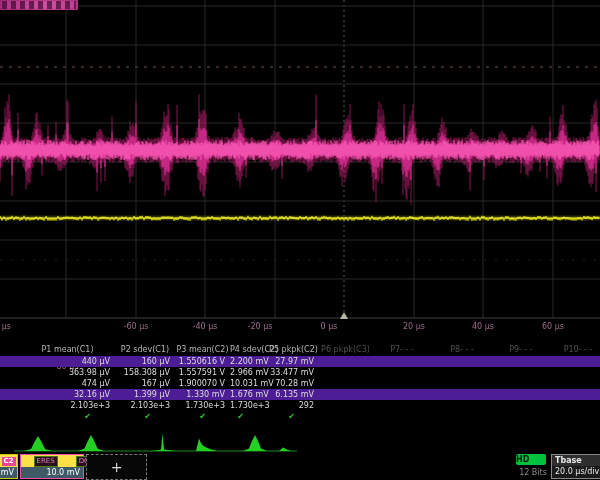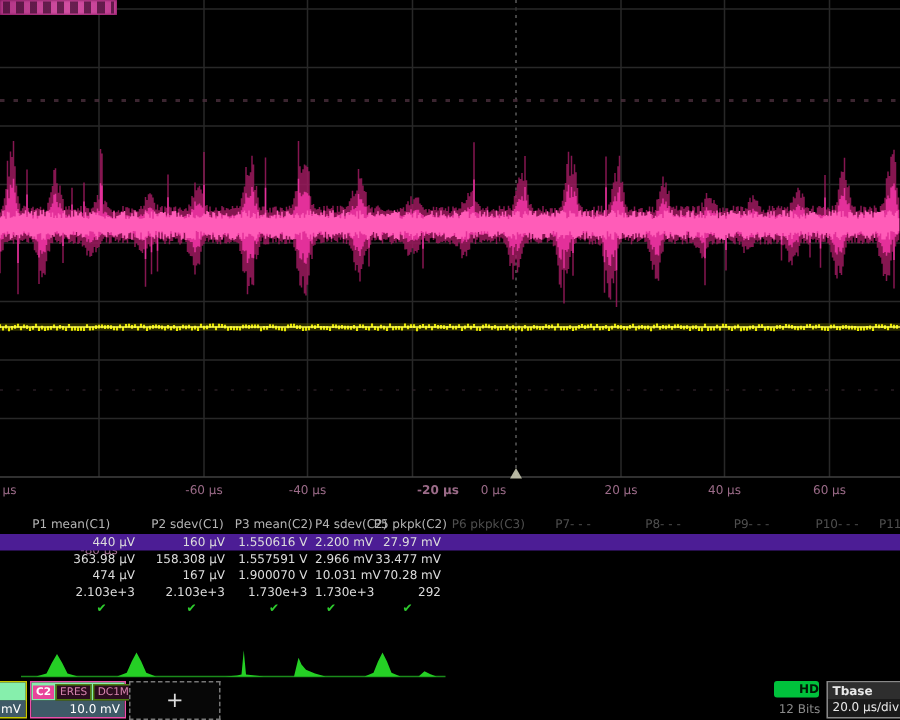--- a/index.html
+++ b/index.html
@@ -15,44 +15,44 @@
 
   
   #plot{position:absolute;left:0;top:0;}
 
   
   #axisrow{position:absolute;left:0;top:321px;width:600px;height:11px;}
   .tick{position:absolute;top:0;width:46px;text-align:center;font-size:8px;line-height:11px;color:#9b6b88;white-space:nowrap;}
 
   
   #ptable{position:absolute;left:0;top:343px;width:600px;}
-  .prow{display:grid;grid-template-columns:95px 60px 55px 38px 51px 53px 60px 60px 58px 56px 15px;height:11px;line-height:11px;}
+  .prow{display:grid;grid-template-columns:95px 60px 55px 38px 51px 53px 60px 60px 58px 56px 15px;height:11px;line-height:11px;padding-left:20px;}
   .prow.head{height:13px;line-height:13px;}
   .prow.odd{background:#4c1d95;}
   .hcell{font-size:8px;color:#b5b5b5;text-align:center;white-space:nowrap;overflow:visible;}
   .hcell.dim{color:#4f4f4f;}
   .vcell{font-size:8px;color:#dcdcdc;text-align:right;padding-right:5px;white-space:nowrap;}
   .ccell{font-size:8px;color:#2ecc2e;text-align:right;padding-right:24px;}
 
   
   #histicons{position:absolute;left:0;top:429px;}
 
   
   .descbox{position:absolute;top:454px;height:25px;background:#050505;box-sizing:border-box;}
-  .descbox .hdr{display:flex;gap:1px;height:12px;padding:0 1px;align-items:center;background:#86efac;}
+  .descbox .hdr{display:flex;gap:18px;height:12px;padding:0 1px;align-items:center;background:#fde047;justify-content:center;}
   .descbox .bdy{height:11px;background:#3f5a67;color:#fff;font-size:8px;line-height:11px;text-align:right;padding-right:3px;}
   .chip{font-size:7px;line-height:9px;height:9px;padding:0 2px;white-space:nowrap;}
   #c1box{left:-44px;width:62px;border:1px solid #c8c800;}
   #c2box{left:20px;width:64px;border:1px solid #ee4faa;}
   .chip.c2{background:#e8459a;color:#fff;font-weight:bold;}
   .chip.c2sub{background:#2b0d1e;color:#d884b0;border:1px solid #4d7c0f;}
   #addbox{position:absolute;left:86px;top:454px;width:59px;height:24px;border:1px dashed #777;
     color:#ddd;font-size:14px;line-height:24px;text-align:center;background:#070707;}
   #hdbadge{position:absolute;left:516px;top:454px;width:30px;height:11px;background:#00c23c;border-radius:2px;
-    color:#001a06;font-size:8px;font-weight:bold;text-align:right;line-height:11px;}
+    color:#001a06;font-size:8px;font-weight:bold;text-align:left;line-height:11px;}
   #hdbits{position:absolute;left:516px;top:468px;width:34px;font-size:8px;color:#8a8a8a;text-align:center;}
   #tbasebox{position:absolute;left:551px;top:454px;width:70px;height:25px;border:1px solid #888;background:#1a1a1a;box-sizing:border-box;}
   #tbasebox .tl{font-size:8px;font-weight:bold;color:#e8e8e8;line-height:11px;padding-left:3px;background:#2e2e2e;height:11px;}
   #tbasebox .tv{font-size:8px;color:#e8e8e8;line-height:12px;padding-left:3px;white-space:nowrap;}
 </style>
 </head>
 <body>
 
 <div id="screen">
 
@@ -95,21 +95,21 @@
 
   <div id="topflag">
       <div class="marks"></div>
     </div>
 
   <div id="axisrow">
       <div class="tick" style="left: -27px;">-100 µs</div>
       <div class="tick" style="left: 43px; margin-top: 40px;">-80 µs</div>
       <div class="tick" style="left: 113px;">-60 µs</div>
       <div class="tick" style="left: 182px;">-40 µs</div>
-      <div class="tick" style="left: 269px; font-weight: bold;">-20 µs</div>
+      <div class="tick" style="left: 237px;">-20 µs</div>
       <div class="tick" style="left: 306px;">0 µs</div>
       <div class="tick" style="left: 391px;">20 µs</div>
       <div class="tick" style="left: 460px;">40 µs</div>
       <div class="tick" style="left: 530px;">60 µs</div>
     </div>
 
   <div id="ptable">
       <div class="prow head">
         <div class="hcell">P1 mean(C1)</div>
         <div class="hcell">P2 sdev(C1)</div>
@@ -155,20 +155,33 @@
         <div class="vcell">1.900070 V</div>
         <div class="vcell">10.031 mV</div>
         <div class="vcell">70.28 mV</div>
         <div class="vcell"></div>
         <div class="vcell"></div>
         <div class="vcell"></div>
         <div class="vcell"></div>
         <div class="vcell"></div>
         <div class="vcell"></div>
       </div>
+      <div class="prow odd">
+        <div class="vcell">32.16 µV</div>
+        <div class="vcell">1.399 µV</div>
+        <div class="vcell">1.330 mV</div>
+        <div class="vcell">1.676 mV</div>
+        <div class="vcell">6.135 mV</div>
+        <div class="vcell"></div>
+        <div class="vcell"></div>
+        <div class="vcell"></div>
+        <div class="vcell"></div>
+        <div class="vcell"></div>
+        <div class="vcell"></div>
+      </div>
       <div class="prow">
         <div class="vcell">2.103e+3</div>
         <div class="vcell">2.103e+3</div>
         <div class="vcell">1.730e+3</div>
         <div class="vcell">1.730e+3</div>
         <div class="vcell">292</div>
         <div class="vcell"></div>
         <div class="vcell"></div>
         <div class="vcell"></div>
         <div class="vcell"></div>

